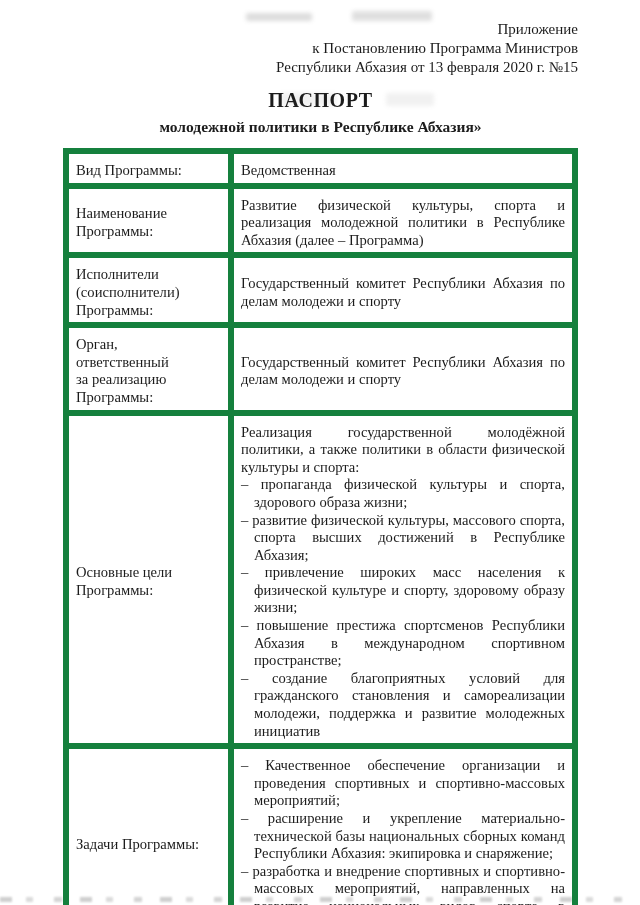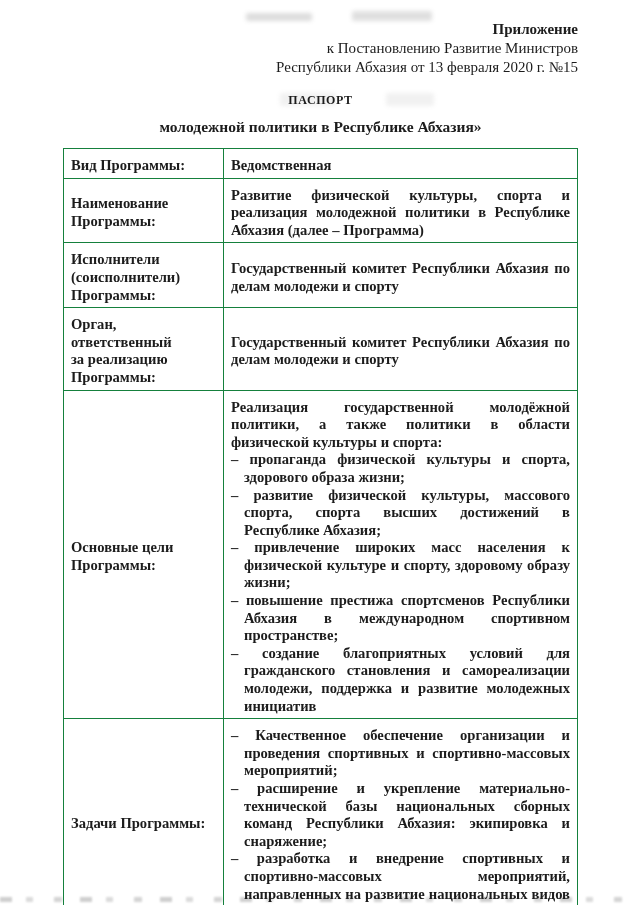--- a/index.html
+++ b/index.html
@@ -15,46 +15,45 @@
     position: absolute;
     left: 63px; top: 0;
     width: 515px;
   }
   .doc-header {
     margin-top: 15px;
     text-align: right;
     font-size: 15px;
     line-height: 19px;
   }
-  .doc-header .bold-line { font-weight: bold; margin-top: 20px; }
+  .doc-header .bold-line { font-weight: normal; margin-top: 20px; }
   .doc-title {
     margin-top: 14px;
     text-align: center;
     font-weight: bold;
     font-size: 15.5px;
     line-height: 19.5px;
   }
   .doc-title .main-word {
-    font-size: 12px;
+    font-size: 20px;
     letter-spacing: 0.6px;
     margin-bottom: 6px;
   }
   table.program-table {
     border-collapse: collapse;
     margin-top: 12px;
     width: 515px;
     table-layout: fixed;
   }
   table.program-table td {
-    border: 1px solid #15803d;
+    border: 6px solid #15803d;
     font-size: 14.6px;
     line-height: 17.6px;
     padding: 8px 7px 3px 7px;
     vertical-align: middle;
-    font-weight: bold;
   }
   td.label-cell {
     width: 145px;
     white-space: pre-line;
     text-align: left;
   }
   td.value-cell {
     text-align: justify;
   }
   tr.top-align td.value-cell { vertical-align: top; }
@@ -95,21 +94,21 @@
 <div class="smudge s1"></div>
 <div class="smudge s2"></div>
 <div class="smudge s3"></div>
 <div class="smudge s4"></div>
 <div class="bottom-noise"></div>
 
 <div class="content">
 
   <div class="doc-header">
     <div class="bold-line">Приложение</div>
-    <div>к Постановлению Развитие Министров</div>
+    <div>к Постановлению Программа Министров</div>
     <div>Республики Абхазия от 13 февраля 2020 г. №15</div>
   </div>
 
   <div class="doc-title">
     <div class="main-word">ПАСПОРТ</div>
     <div>молодежной политики в Республике Абхазия»</div>
   </div>
 
   <table class="program-table">
     <tbody>

